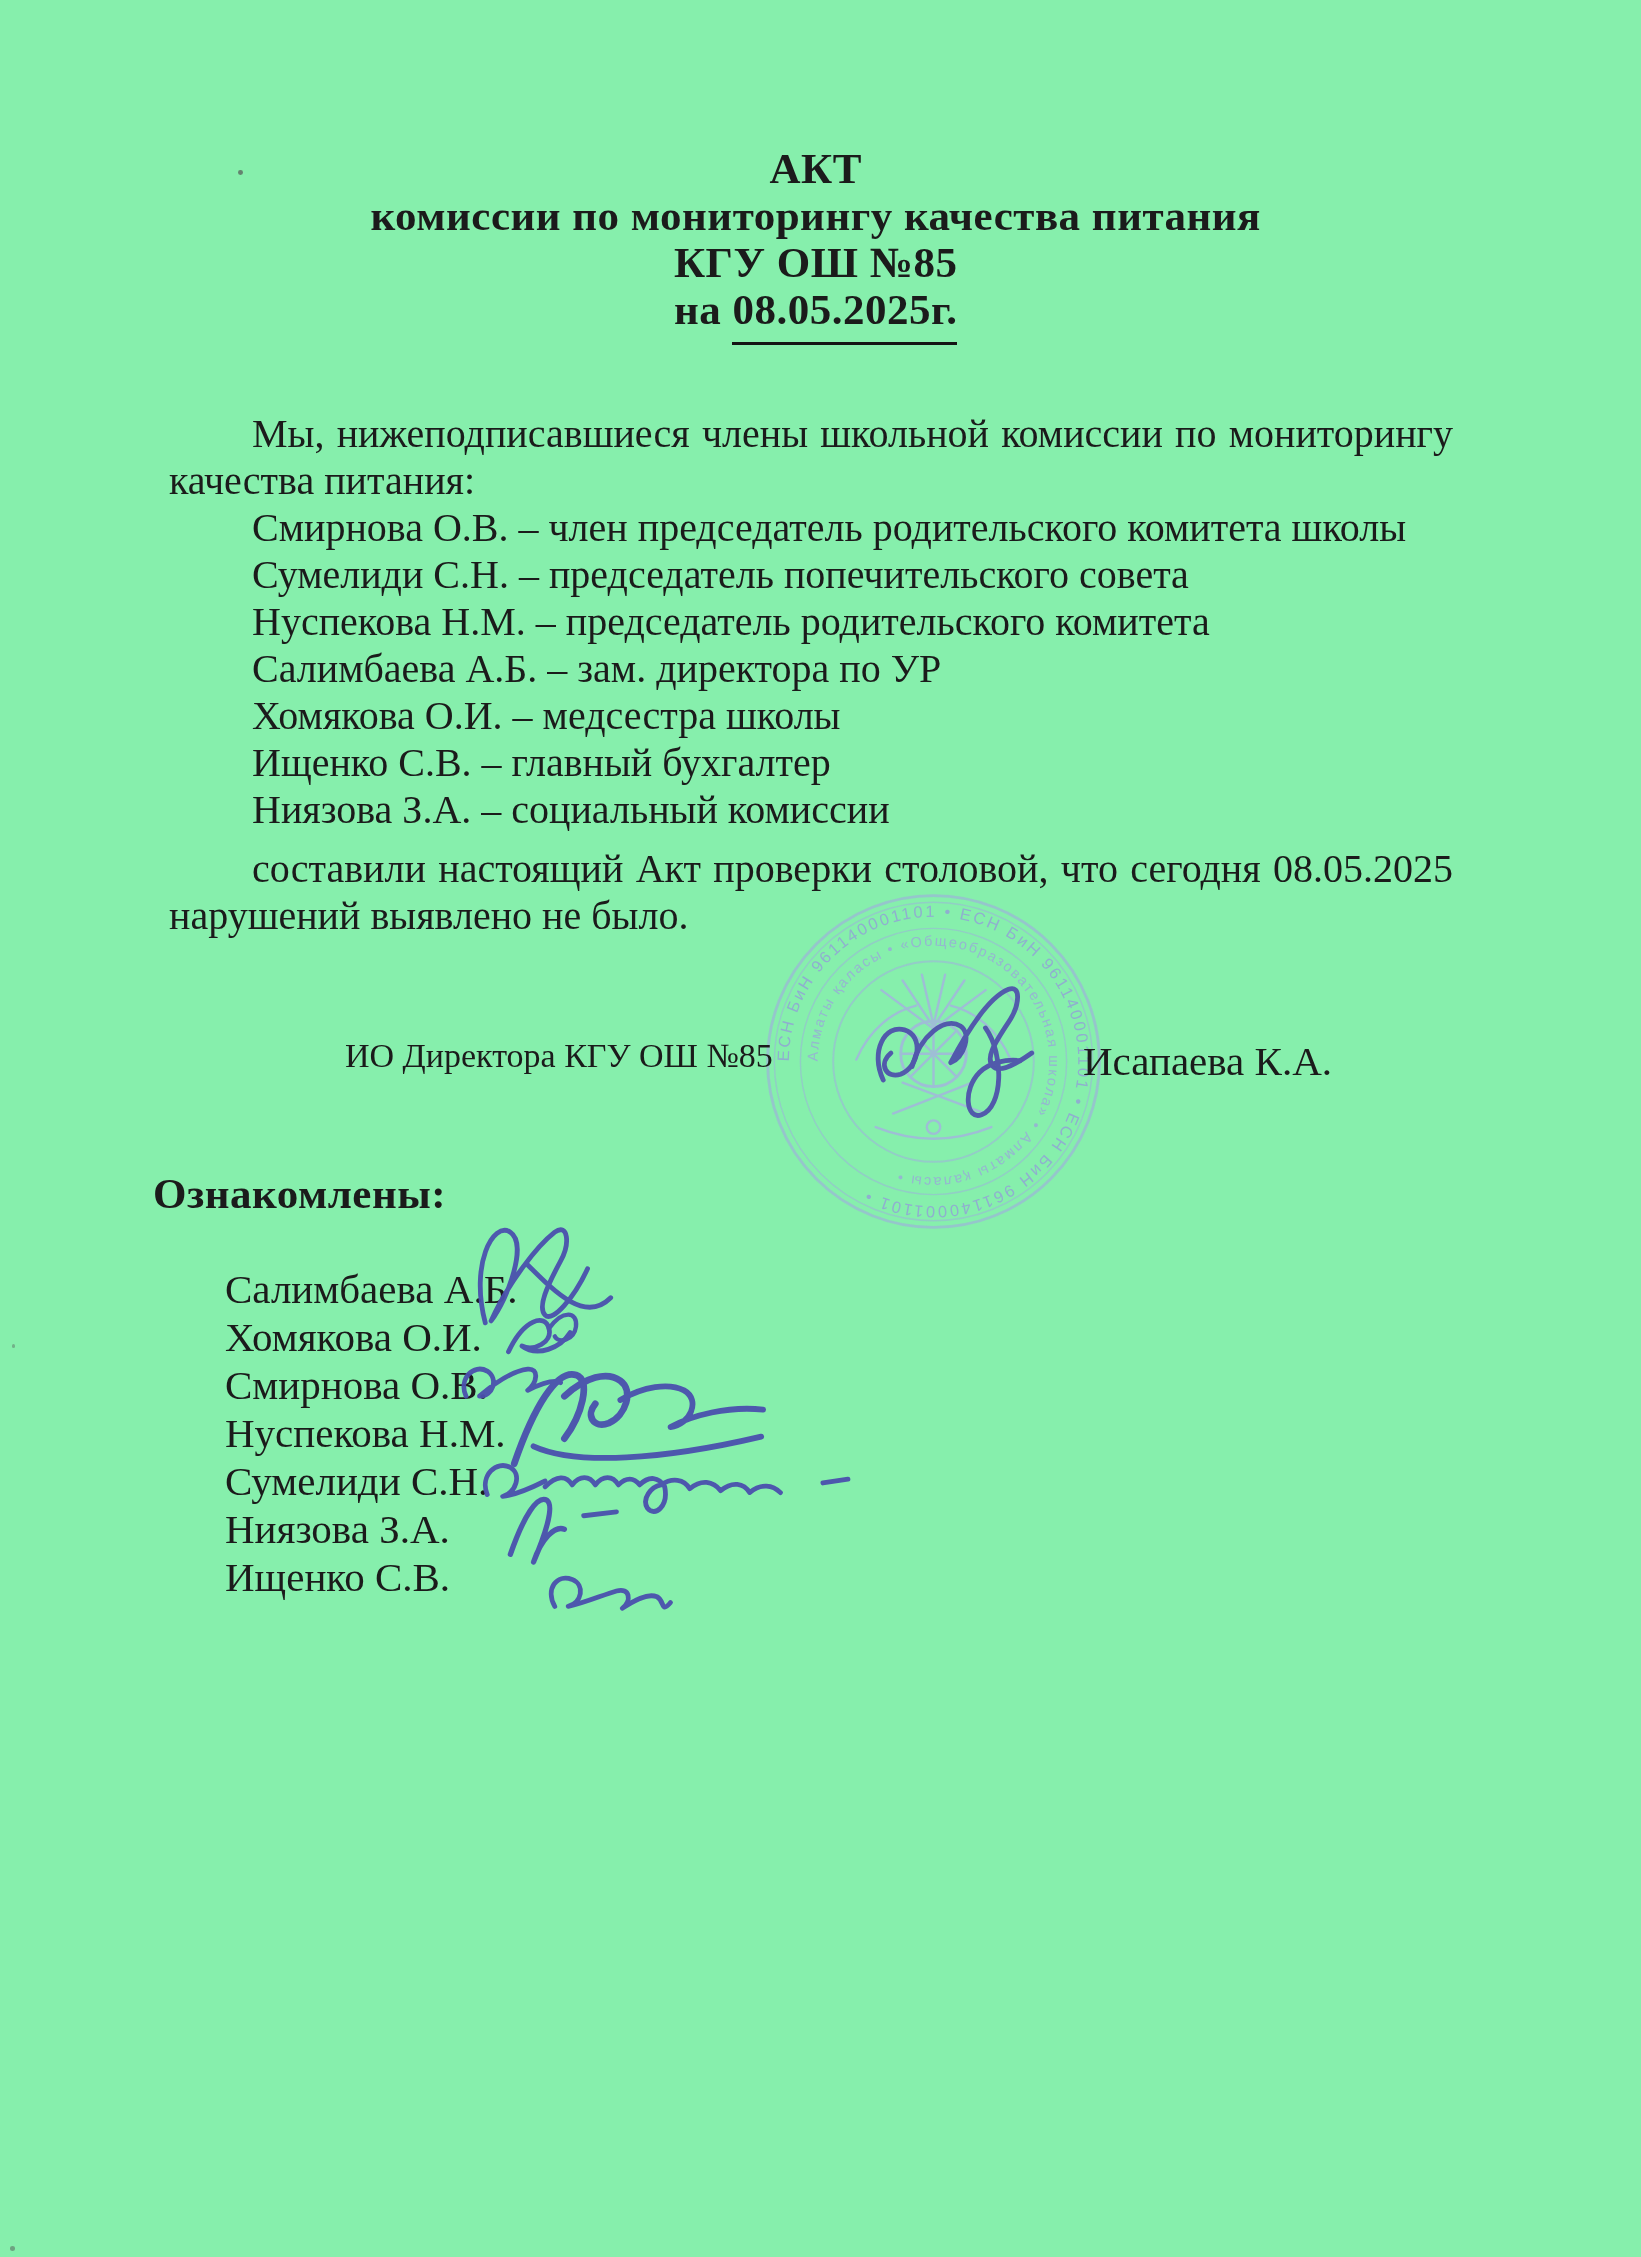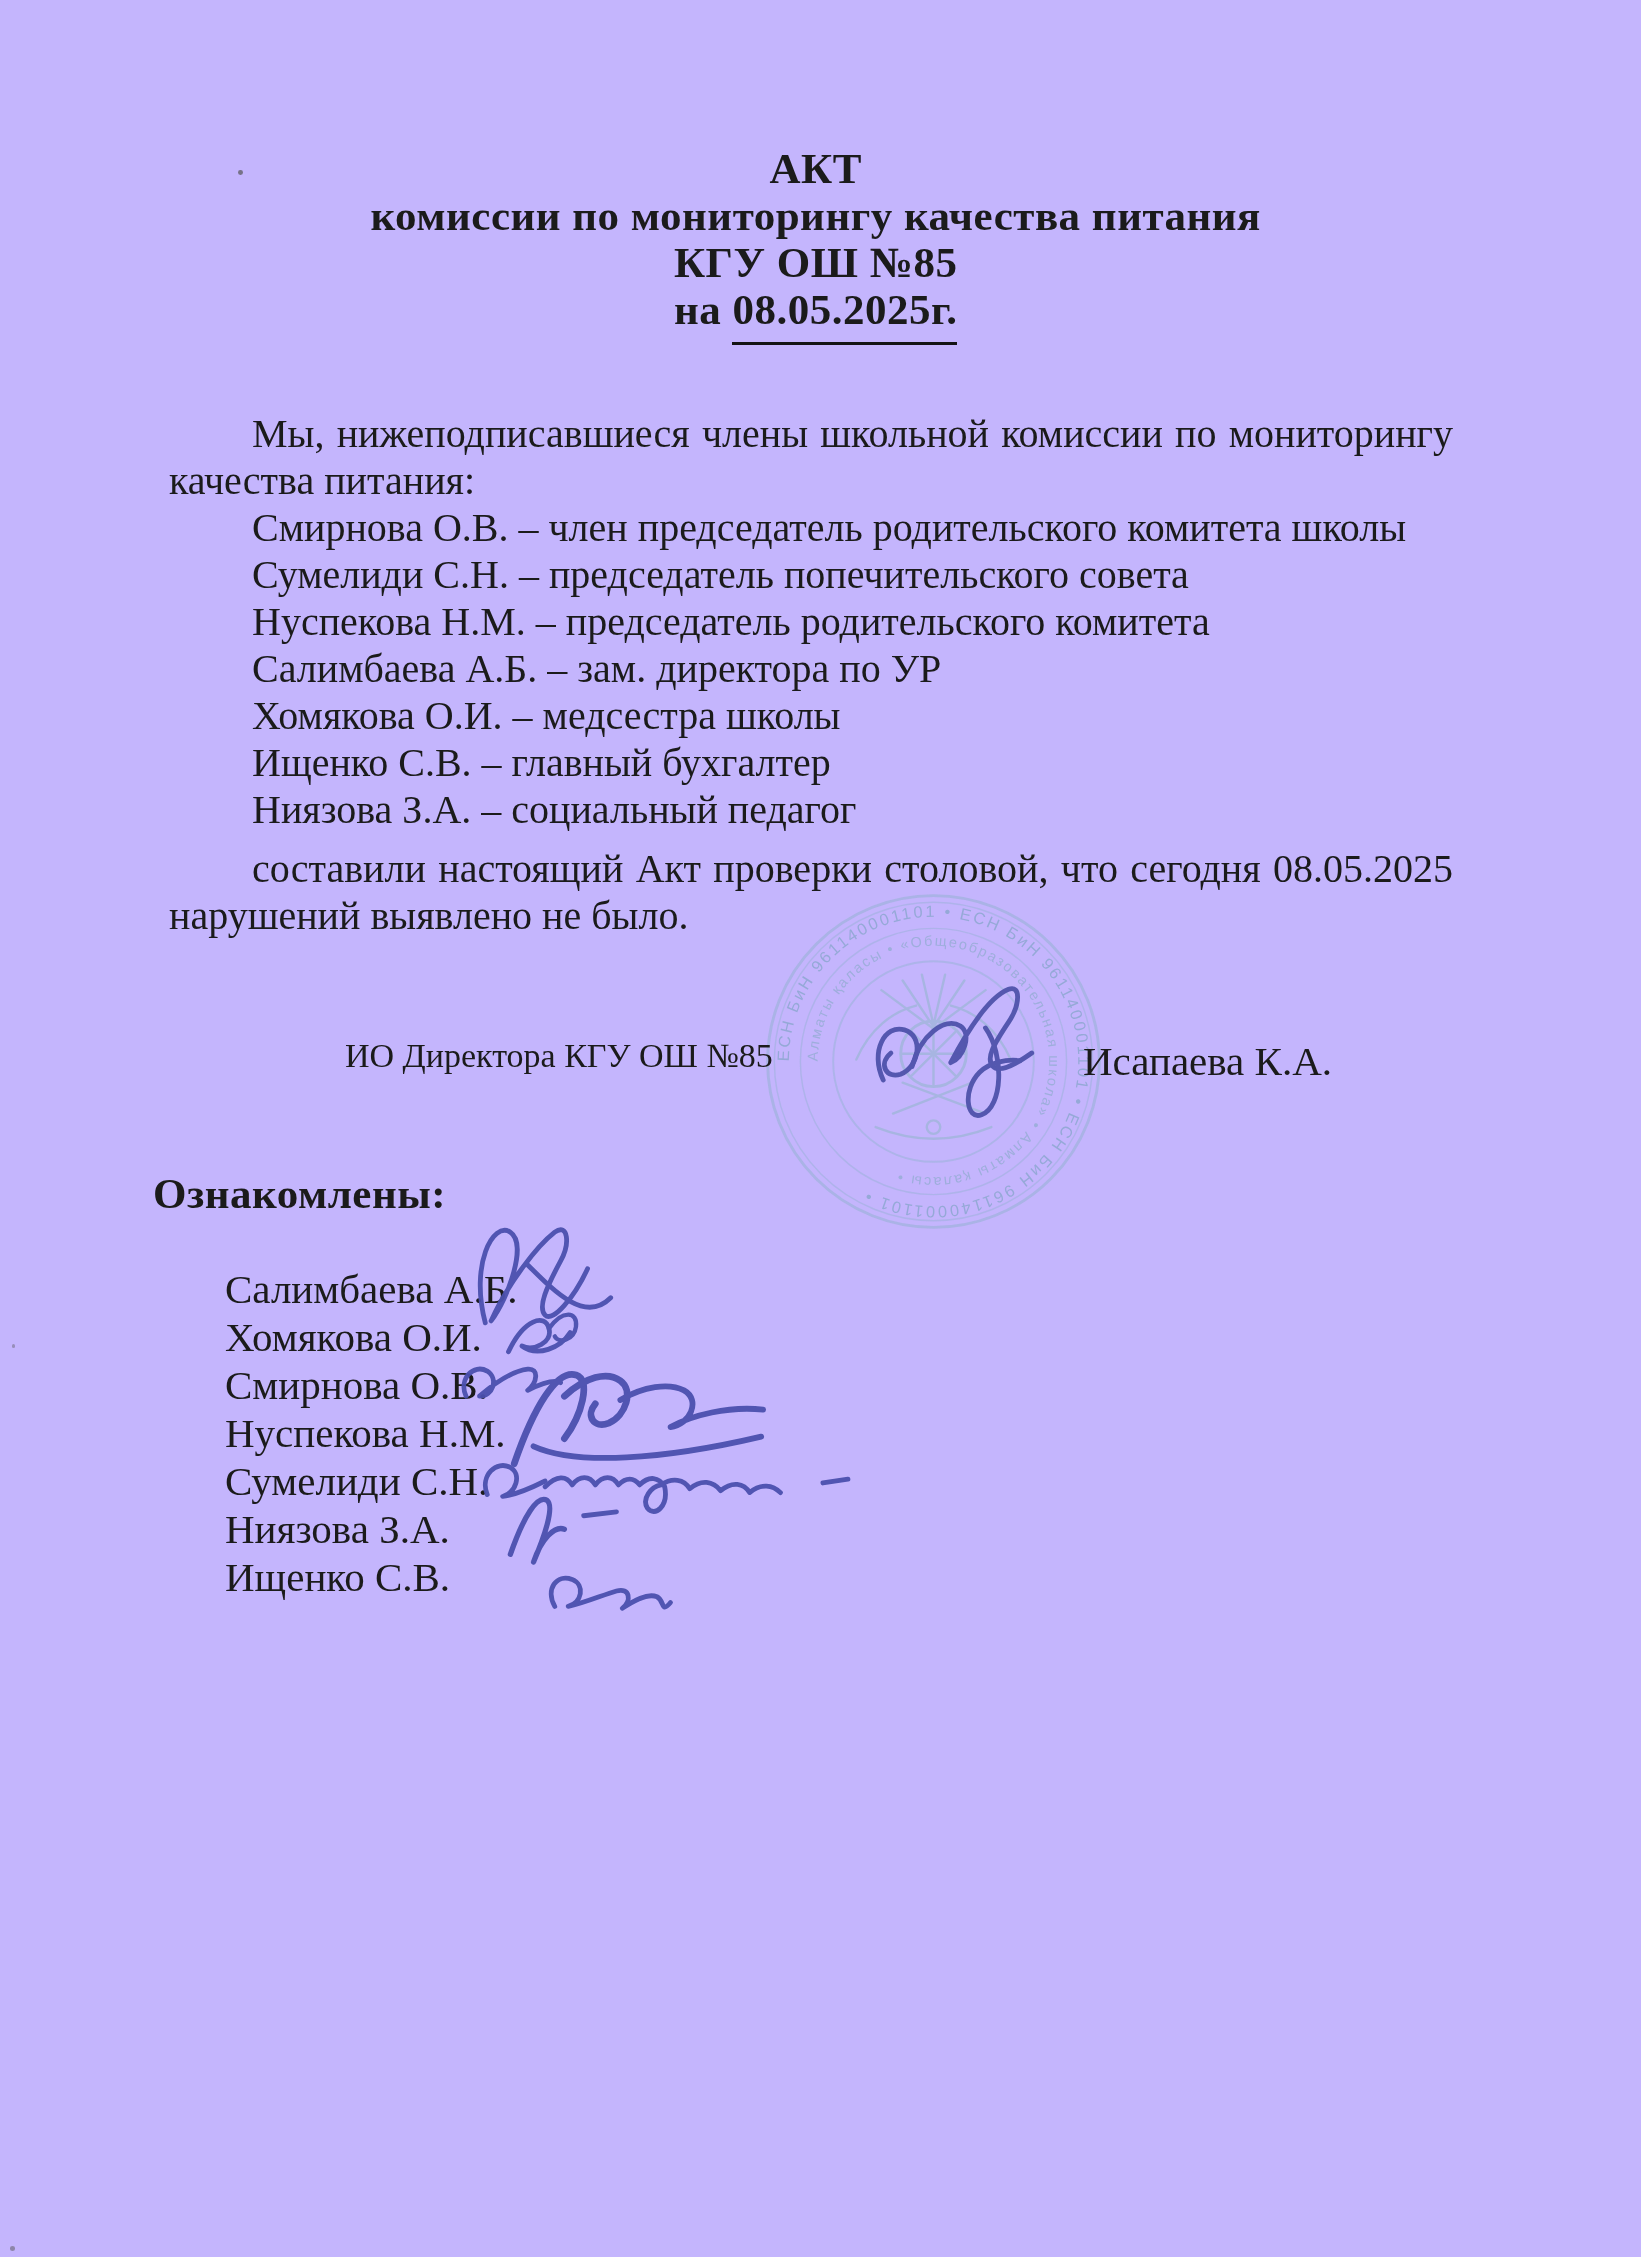--- a/index.html
+++ b/index.html
@@ -1,18 +1,18 @@
 <!DOCTYPE html>
 <html><head>
 <meta charset="utf-8">
 <style>
   html,body{margin:0;padding:0;background:#e8e8e6;}
   .page{
     position:relative;width:1641px;height:2257px;margin:0 auto;
-    background:#c4b5fd;overflow:hidden;
+    background:#86efac;overflow:hidden;
     font-family:"Liberation Serif","DejaVu Serif",serif;color:#1b1b1b;
   }
   .abs{position:absolute;}
   
   .header{left:0;right:9.7px;top:145px;text-align:center;font-weight:bold;
           font-size:43px;line-height:47px;letter-spacing:0.5px;}
   .header div{white-space:nowrap;}
   .date-underline{border-bottom:3.9px solid #141414;padding-bottom:9px;}
   
   .flow{left:169px;top:398px;width:1284px;font-size:40px;line-height:47px;}
@@ -49,21 +49,21 @@
   <div class="abs flow">
     <span class="line jfull indent">Мы, нижеподписавшиеся члены школьной комиссии по мониторингу</span>
     <span class="line">качества питания:</span>
 
     <span class="line member">Смирнова О.В. – член председатель родительского комитета школы</span>
     <span class="line member">Сумелиди С.Н. – председатель попечительского совета</span>
     <span class="line member">Нуспекова Н.М. – председатель родительского комитета</span>
     <span class="line member">Салимбаева А.Б. – зам. директора по УР</span>
     <span class="line member">Хомякова О.И. – медсестра школы</span>
     <span class="line member">Ищенко С.В. – главный бухгалтер</span>
-    <span class="line member">Ниязова З.А. – социальный педагог</span>
+    <span class="line member">Ниязова З.А. – социальный комиссии</span>
 
     <span class="line jfull indent">составили настоящий Акт проверки столовой, что сегодня 08.05.2025</span>
     <span class="line">нарушений выявлено не было.</span>
   </div>
 
   <svg class="abs stamp" width="355" height="355" viewBox="0 0 368 368">
     <defs>
       <path id="ringOuter" d="M 34 184 A 150 150 0 1 1 334 184 A 150 150 0 1 1 34 184"></path>
       <path id="ringInner" d="M 64 184 A 120 120 0 1 1 304 184 A 120 120 0 1 1 64 184"></path>
     </defs>

